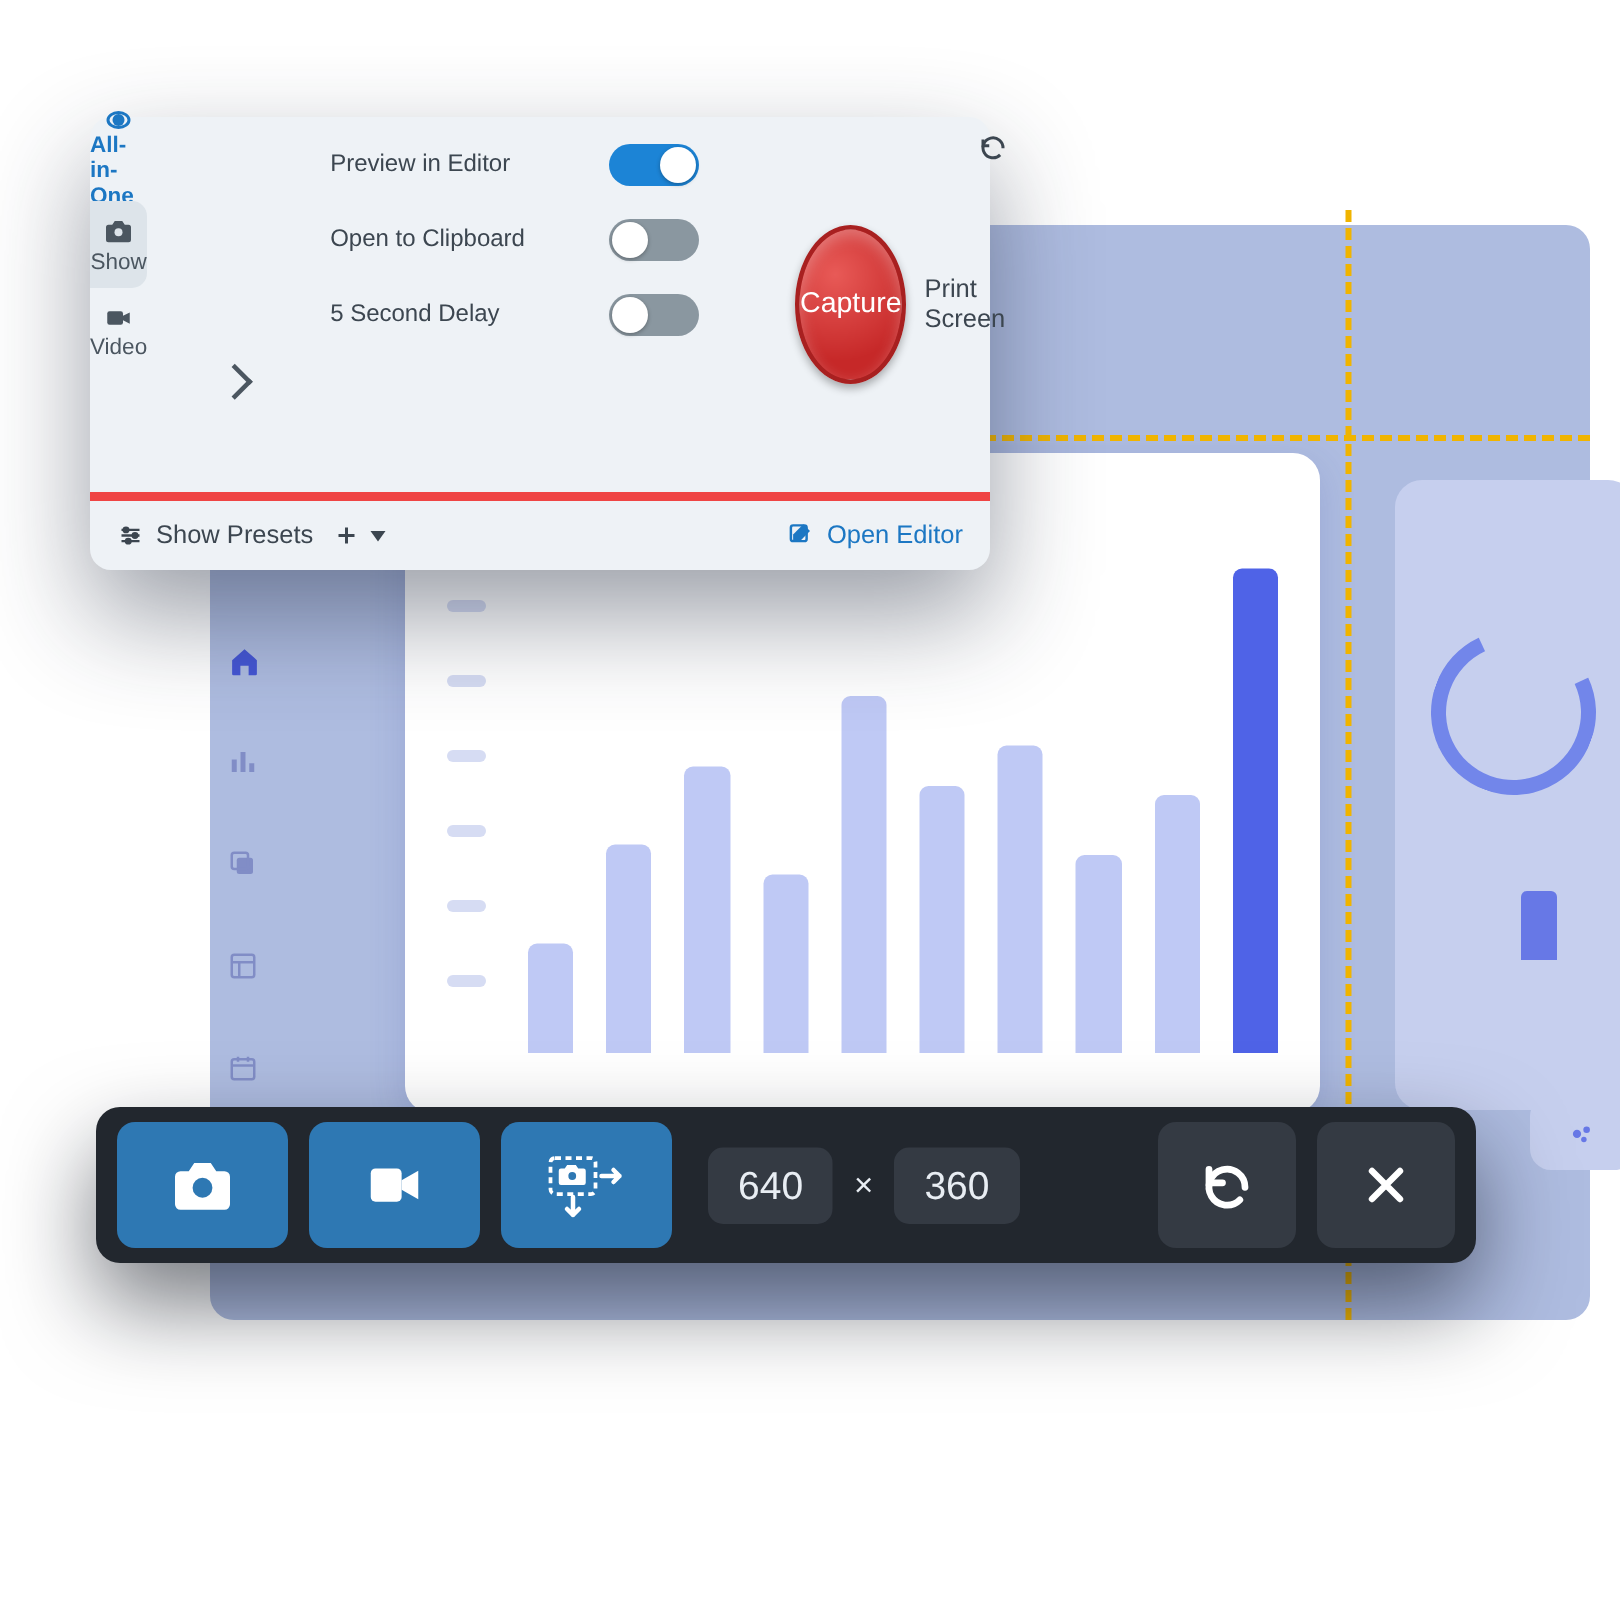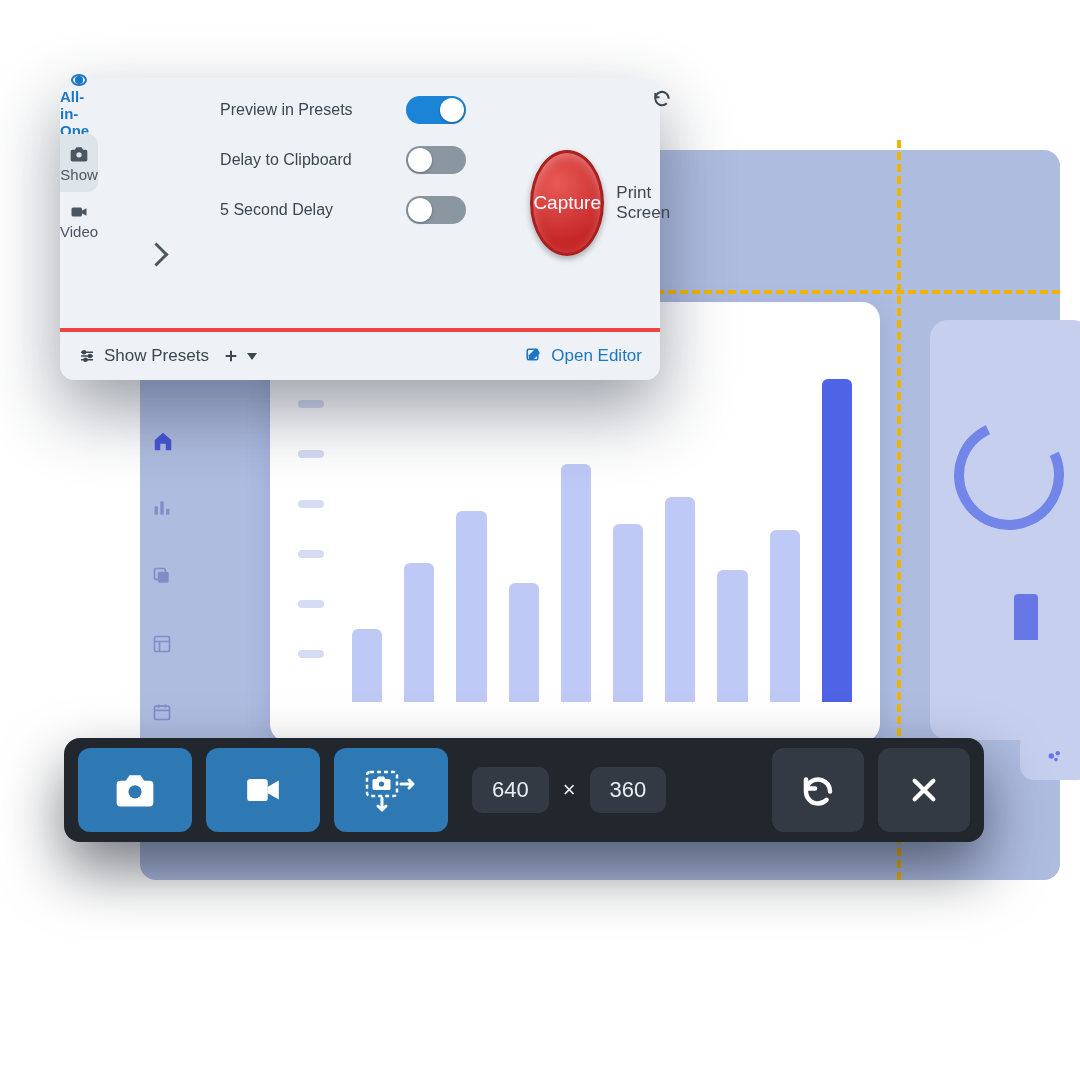--- a/index.html
+++ b/index.html
@@ -65,38 +65,38 @@
   .toggle { width:60px; height:28px; border-radius:14px; background:#8a97a0; position:relative; cursor:pointer; }
   .toggle .knob { position:absolute; top:2px; left:2px; width:24px; height:24px; background:#fff; border-radius:50%; box-shadow:0 1px 3px rgba(0,0,0,.3); }
   .toggle.on { background:#1c84d6; }
   .toggle.on .knob { left:34px; }
 
   .capture-col { width:150px; display:flex; flex-direction:row; align-items:center; justify-content:center; gap:12px; position:relative; }
   .undo-sm { position:absolute; right:8px; top:10px; color:#3c4650; cursor:pointer; }
   .capture-btn { width:106px; height:106px; border-radius:50%; background: radial-gradient(circle at 35% 30%, #e85a57, #c62828 70%); border:3px solid #a82020; color:#fff; font-size:19px; display:flex; align-items:center; justify-content:center; cursor:pointer; box-shadow: inset 0 4px 10px rgba(255,255,255,.3), 0 3px 6px rgba(0,0,0,.3); }
   .shortcut { font-size:17px; color:#3c4650; }
 
-  .panel-footer { height:52px; border-top:4px solid #ef4444; display:flex; align-items:center; padding:0 18px; gap:14px; color:#3c4650; font-size:17px; }
+  .panel-footer { height:52px; border-top:6px solid #ef4444; display:flex; align-items:center; padding:0 18px; gap:14px; color:#3c4650; font-size:17px; }
   .footer-btn { display:flex; align-items:center; gap:8px; cursor:pointer; }
   .footer-btn.blue { color:#1c77c3; margin-left:auto;text-align:right; }
   .tri-down { width:0; height:0; border-left:5px solid transparent; border-right:5px solid transparent; border-top:7px solid #3c4650; }
 
   
   .toolbar {
     position:absolute; left:64px; top:738px;
     width:920px; height:104px;
     background:#22272e; border-radius:16px;
     display:flex; align-items:center; padding:10px 14px; gap:14px;
     box-shadow: 0 28px 60px rgba(10,15,25,.55);
   }
   .tb-btn { width:114px; height:84px; border-radius:12px; background:#2e78b3; display:flex; align-items:center; justify-content:center; cursor:pointer; }
   .tb-btn svg { color:#fff; }
   .tb-btn.dark { background:#343a43; width:92px; }
   .dims { display:flex; align-items:center; gap:14px; margin-left:10px; }
-  .dim-box { background:#343a43; color:#e8edf3; font-size:22px; padding:10px 20px; border-radius:10px; min-width:76px; text-align:center; cursor:text; }
+  .dim-box { background:#343a43; color:#e8edf3; font-size:26px; padding:10px 20px; border-radius:10px; min-width:76px; text-align:center; cursor:text; }
   .dim-x { color:#e8edf3; font-size:22px; }
   .spacer { flex:1; }
 </style>
 </head>
 <body>
 
 <div class="dashboard">
   <div class="dash-sidebar">
     <span class="sb active"><svg viewBox="0 0 24 24" width="22" height="22" fill="currentColor">
           <path d="M3 11l9-8 9 8v10a1 1 0 0 1-1 1h-5v-7h-6v7H4a1 1 0 0 1-1-1z"></path>
@@ -175,27 +175,27 @@
         <svg viewBox="0 0 24 24" width="22" height="18" fill="#4b5660">
             <rect x="2" y="6" width="14" height="12" rx="2"></rect>
             <path d="M16 10l6-3v10l-6-3z"></path>
           </svg>
         <span>Video</span>
       </div>
     </div>
     <div class="pl-chev"></div>
     <div class="settings" id="settings">
         <div class="setting-row">
-          <div class="label">Preview in Presets</div>
+          <div class="label">Preview in Editor</div>
           <div class="toggle on">
             <div class="knob"></div>
           </div>
         </div>
         <div class="setting-row">
-          <div class="label">Delay to Clipboard</div>
+          <div class="label">Open to Clipboard</div>
           <div class="toggle">
             <div class="knob"></div>
           </div>
         </div>
         <div class="setting-row">
           <div class="label">5 Second Delay</div>
           <div class="toggle">
             <div class="knob"></div>
           </div>
         </div>

